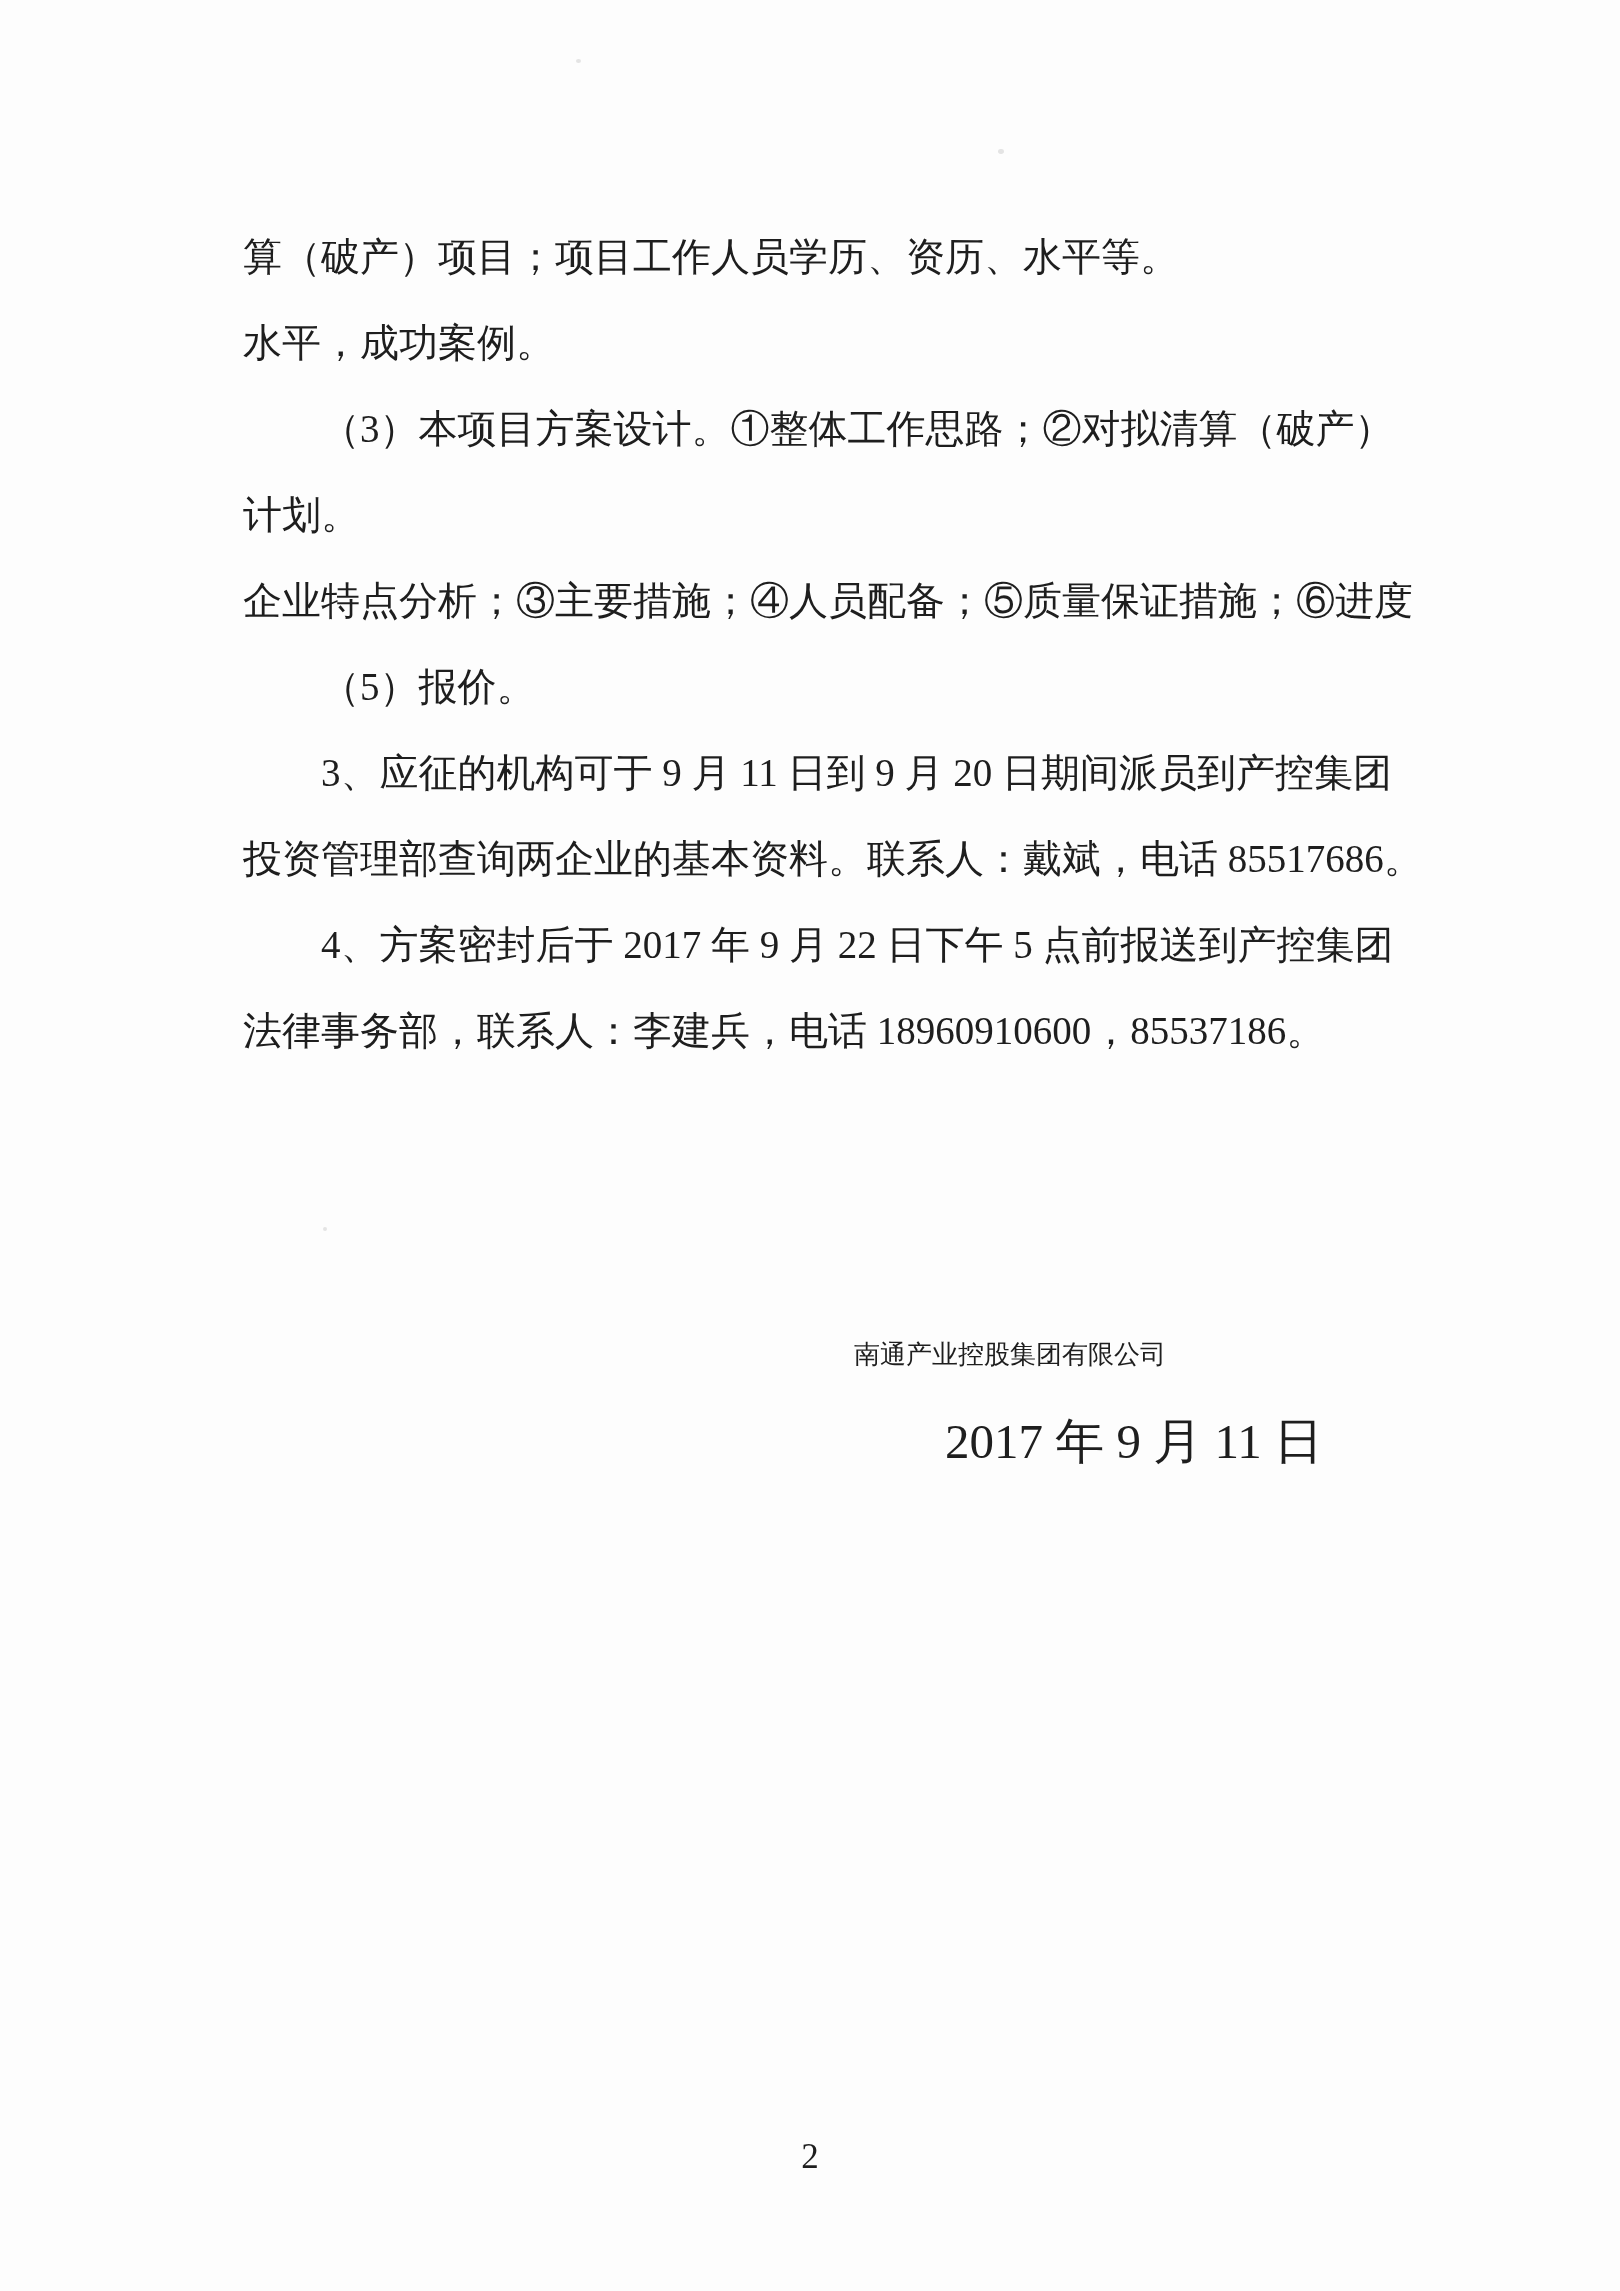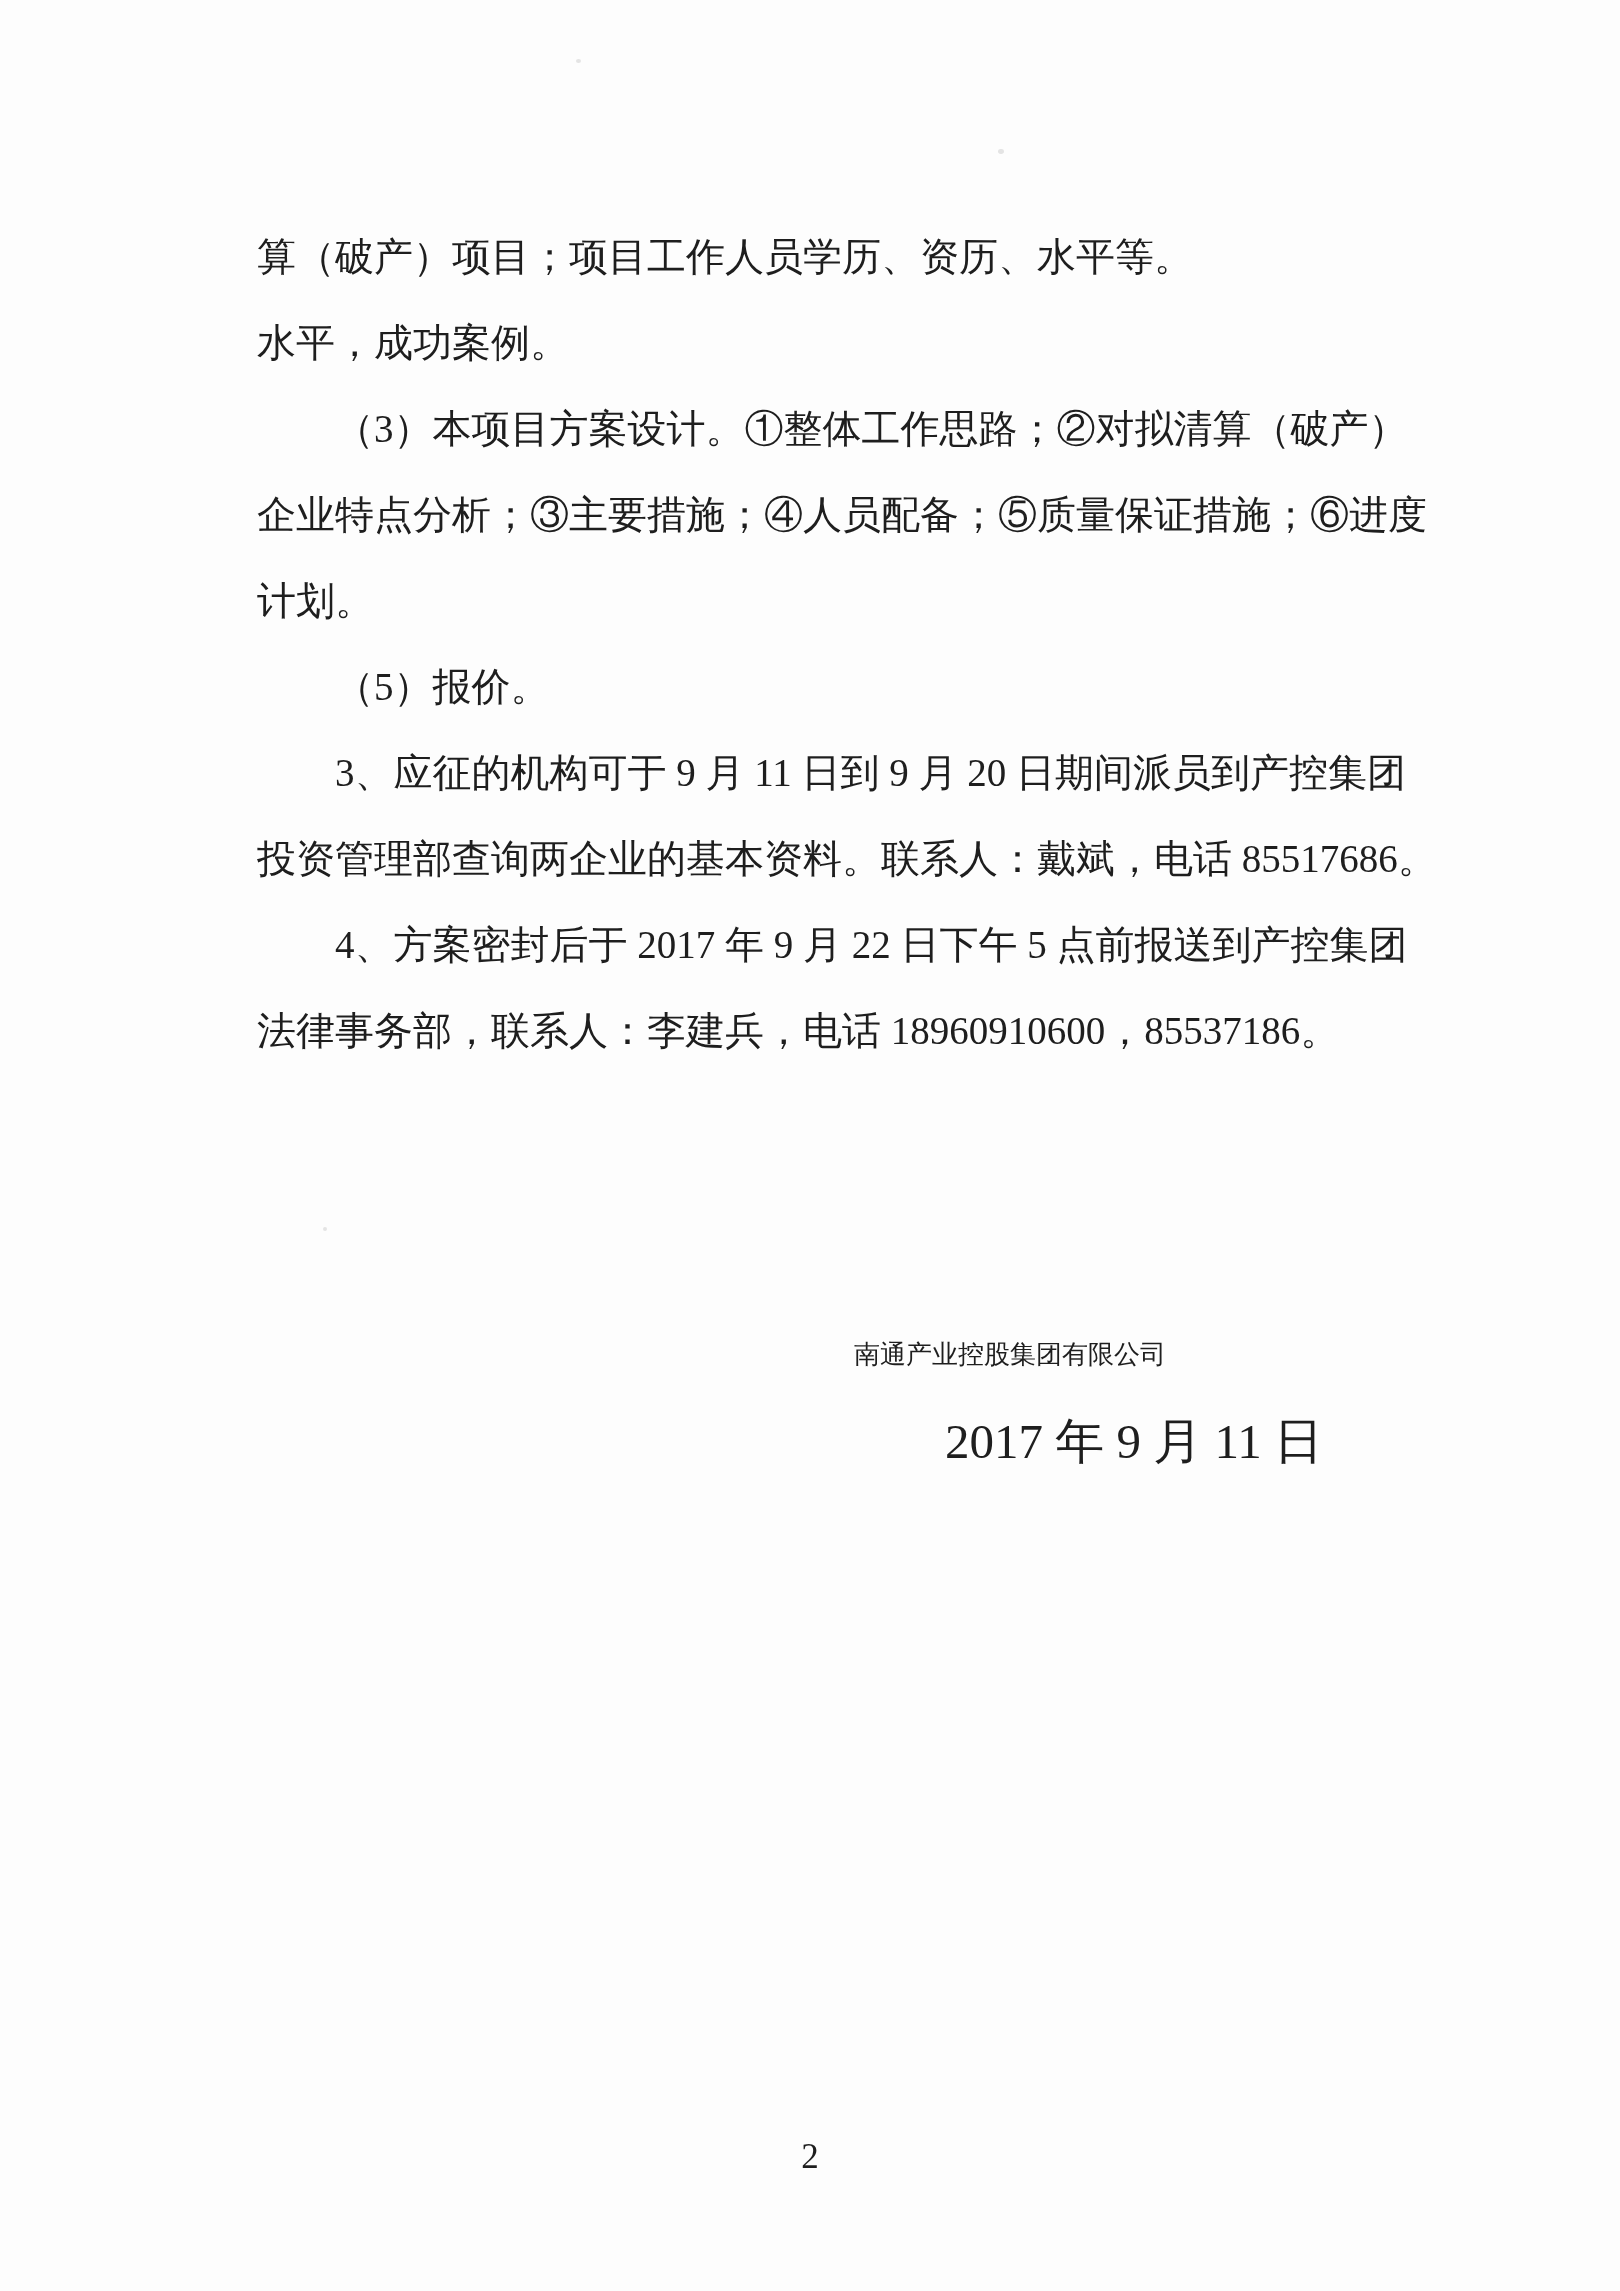--- a/index.html
+++ b/index.html
@@ -20,21 +20,20 @@
     position: absolute;
     left: 243px;
     top: 214px;
     width: 1171px;
     font-size: 39px;
     line-height: 86px;
   }
   .line {
     height: 86px;
     white-space: nowrap;
-    margin-left: 14px;
   }
   .line.indent {
     text-indent: 2em;
   }
   .sig-company {
     position: absolute;
     left: 854px;
     top: 1312px;
     font-size: 26px;
     line-height: 86px;
@@ -69,22 +68,22 @@
 </style>
 </head>
 <body>
 
 <div class="page">
 
   <div class="body-text">
     <div class="line">算（破产）项目；项目工作人员学历、资历、水平等。</div>
     <div class="line">水平，成功案例。</div>
     <div class="line indent">（3）本项目方案设计。①整体工作思路；②对拟清算（破产）</div>
+    <div class="line">计划。</div>
     <div class="line">企业特点分析；③主要措施；④人员配备；⑤质量保证措施；⑥进度</div>
-    <div class="line">计划。</div>
     <div class="line indent">（5）报价。</div>
     <div class="line indent">3、应征的机构可于 9 月 11 日到 9 月 20 日期间派员到产控集团</div>
     <div class="line">投资管理部查询两企业的基本资料。联系人：戴斌，电话 85517686。</div>
     <div class="line indent">4、方案密封后于 2017 年 9 月 22 日下午 5 点前报送到产控集团</div>
     <div class="line">法律事务部，联系人：李建兵，电话 18960910600，85537186。</div>
   </div>
 
   <div class="sig-company">南通产业控股集团有限公司</div>
   <div class="sig-date">2017 年 9 月 11 日</div>
 

